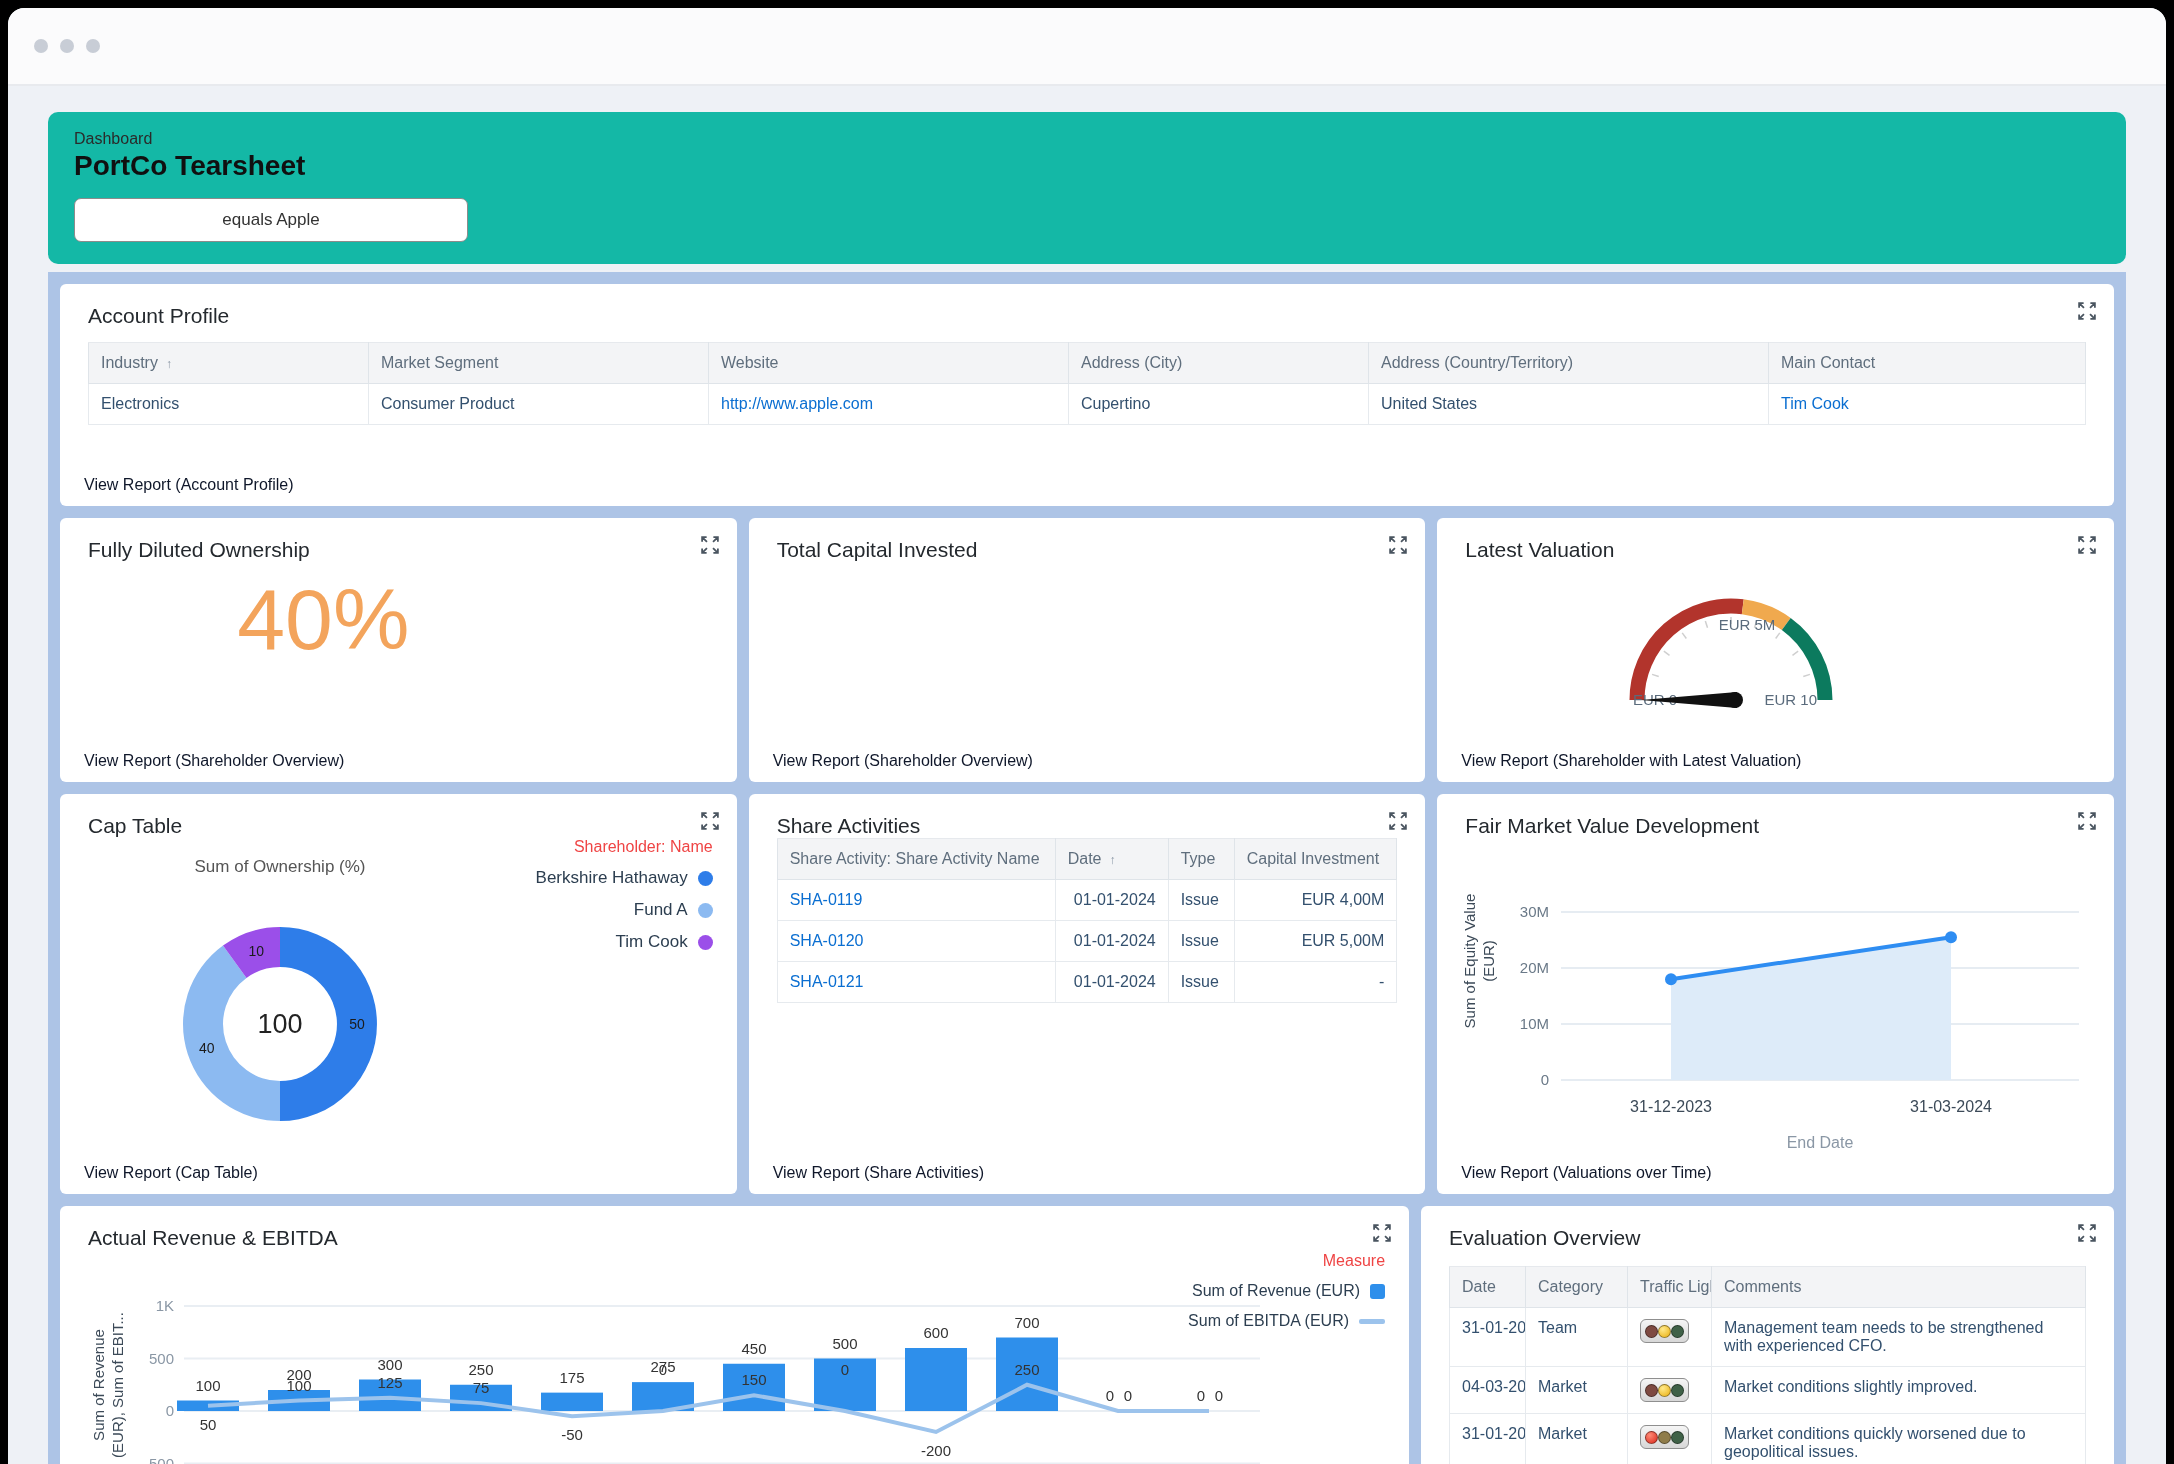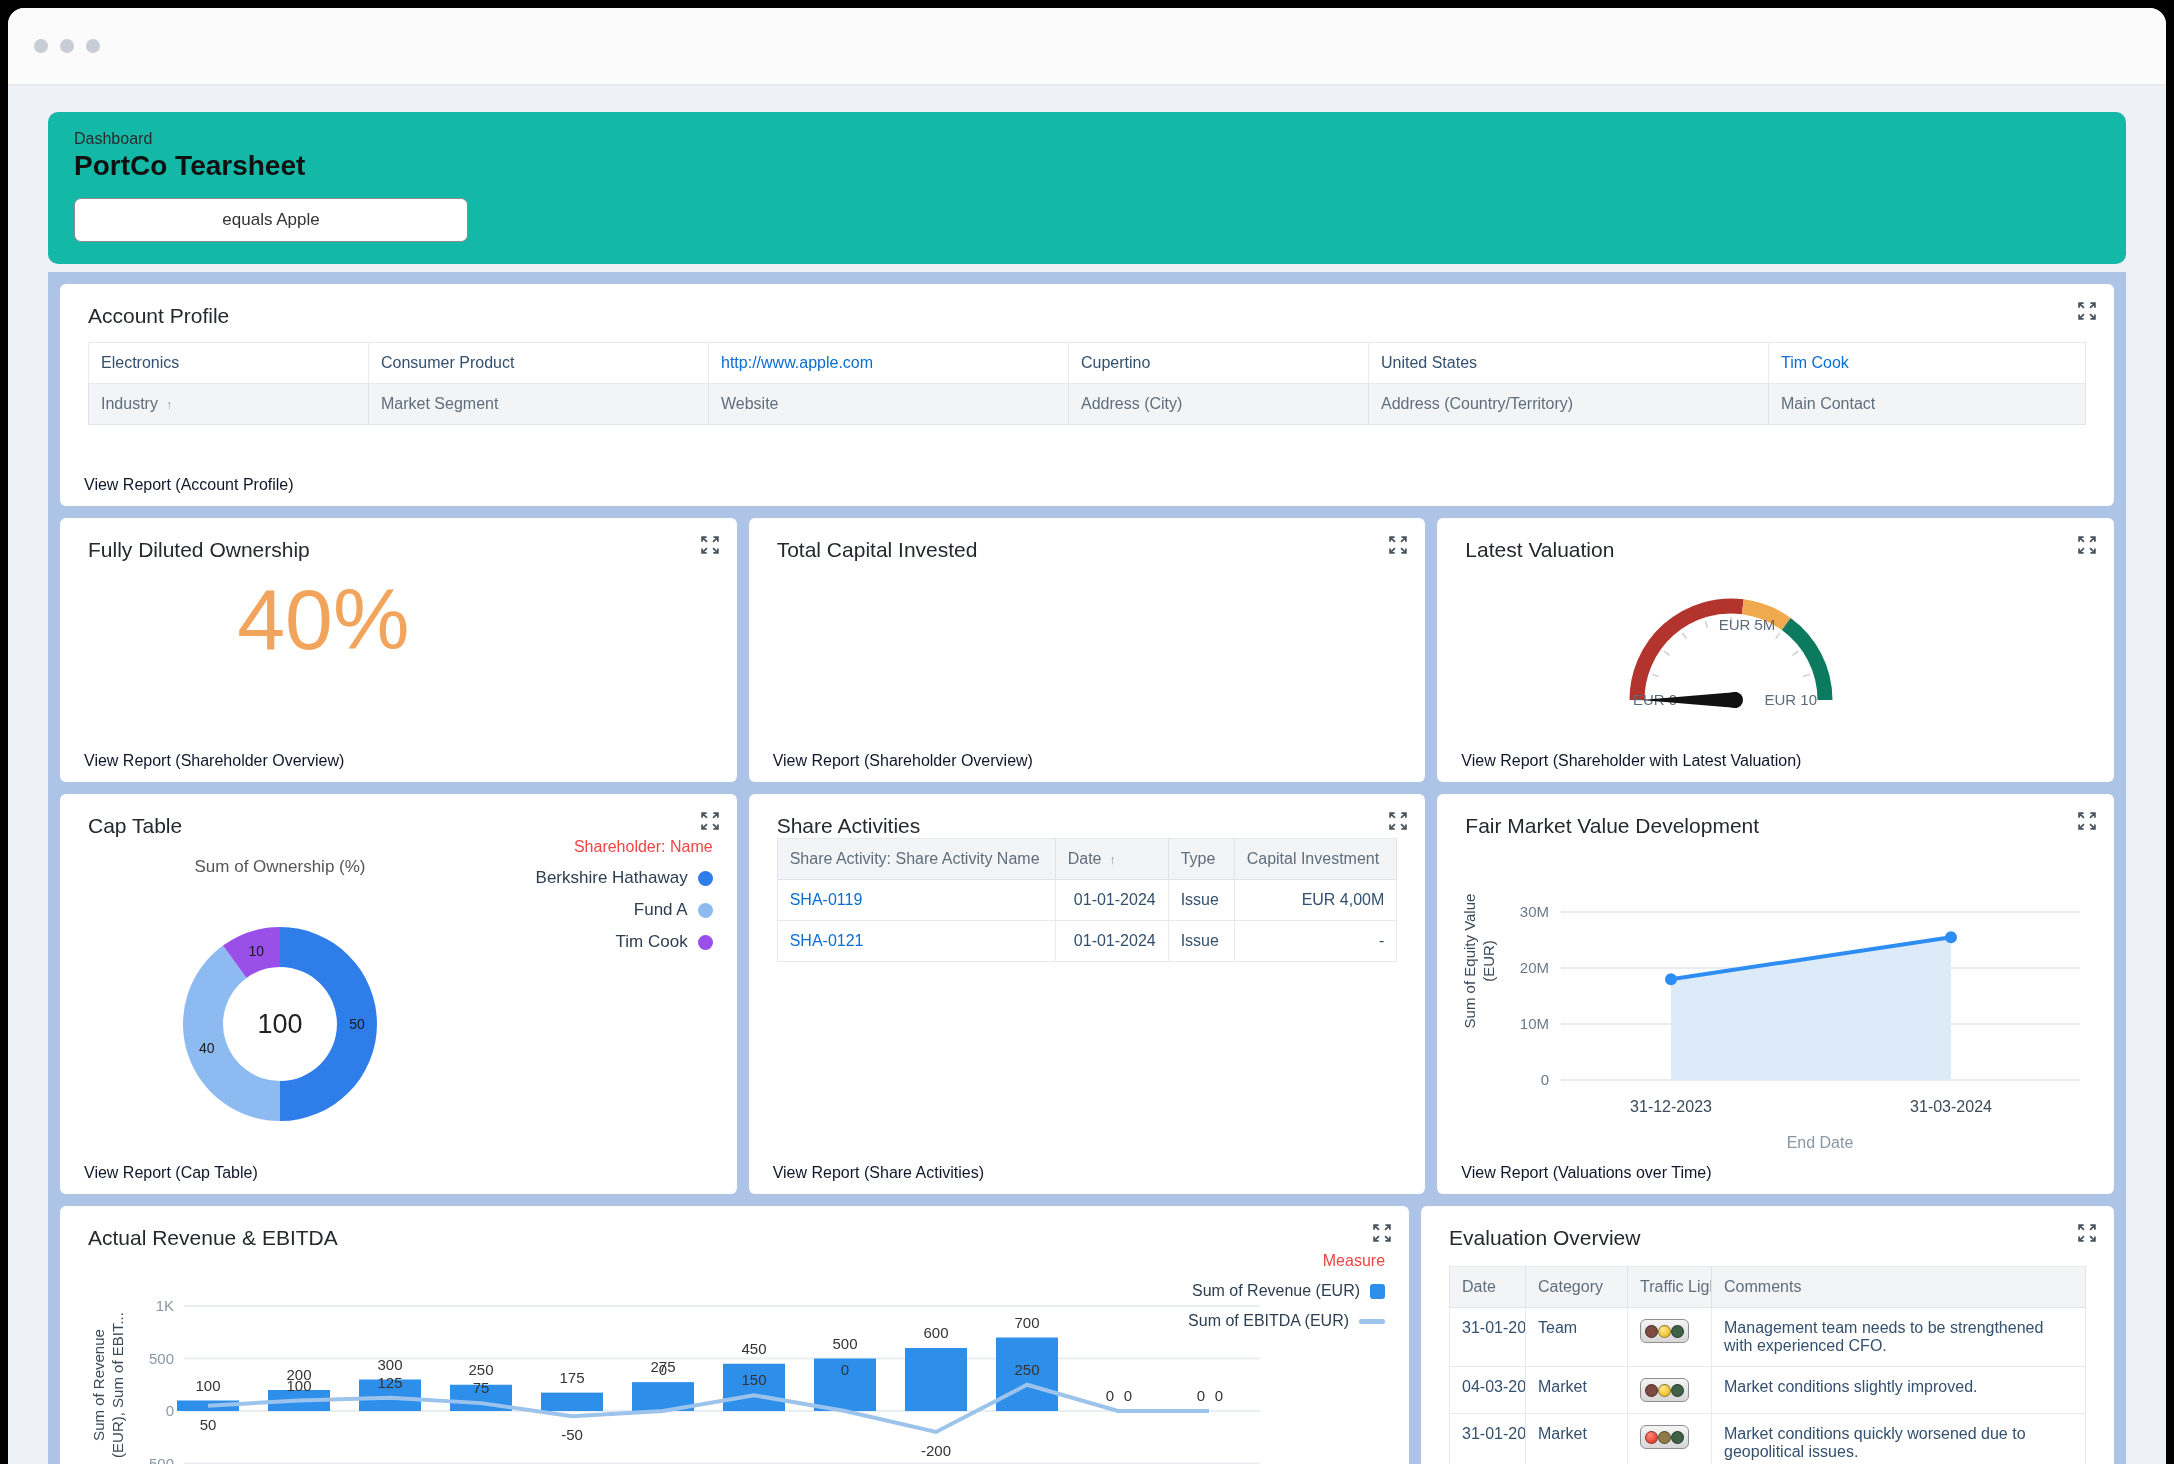--- a/index.html
+++ b/index.html
@@ -81,34 +81,34 @@
             <colgroup>
                 <col style="width:280px">
                 <col style="width:340px">
                 <col style="width:360px">
                 <col style="width:300px">
                 <col style="width:400px">
                 <col>
               </colgroup>
             <tbody>
                 <tr>
+              <th><span>Industry</span><span class="sort">↑</span></th>
+              <th>Market Segment</th>
+              <th>Website</th>
+              <th>Address (City)</th>
+              <th>Address (Country/Territory)</th>
+              <th>Main Contact</th>
+            </tr>
+            <tr>
               <td>Electronics</td>
               <td>Consumer Product</td>
               <td><a class="cell-link">http://www.apple.com</a></td>
               <td>Cupertino</td>
               <td>United States</td>
               <td><a class="cell-link">Tim Cook</a></td>
-            </tr>
-            <tr>
-              <th><span>Industry</span><span class="sort">↑</span></th>
-              <th>Market Segment</th>
-              <th>Website</th>
-              <th>Address (City)</th>
-              <th>Address (Country/Territory)</th>
-              <th>Main Contact</th>
             </tr>
           </tbody>
             </table>
           <a class="vr">View Report (Account Profile)</a>
         </div>
 
         <div class="row" style="height:264px">
           <div class="card" style="flex:1">
             <div class="card-title">Fully Diluted Ownership</div>
             <svg class="exp" width="18" height="18" viewBox="0 0 16 16">
@@ -203,20 +203,26 @@
                 <th>Share Activity: Share Activity Name</th>
                 <th><span>Date</span><span class="sort">↑</span></th>
                 <th>Type</th>
                 <th>Capital Investment</th>
               </tr>
               <tr>
                 <td><a class="cell-link">SHA-0119</a></td>
                 <td class="num">01-01-2024</td>
                 <td>Issue</td>
                 <td class="num">EUR 4,00M</td>
+              </tr>
+              <tr>
+                <td><a class="cell-link">SHA-0120</a></td>
+                <td class="num">01-01-2024</td>
+                <td>Issue</td>
+                <td class="num">EUR 5,00M</td>
               </tr>
               <tr>
                 <td><a class="cell-link">SHA-0121</a></td>
                 <td class="num">01-01-2024</td>
                 <td>Issue</td>
                 <td class="num">-</td>
               </tr>
             </tbody>
               </table>
             <a class="vr">View Report (Share Activities)</a>

